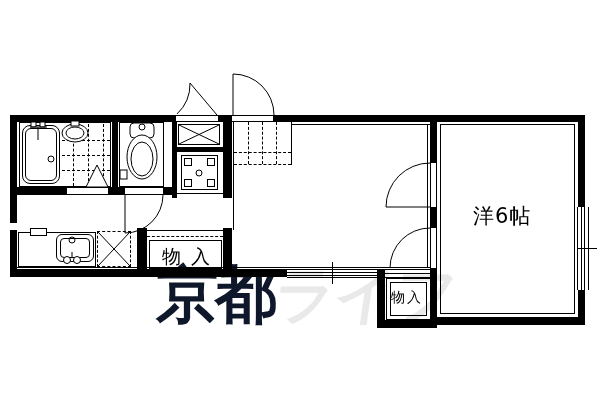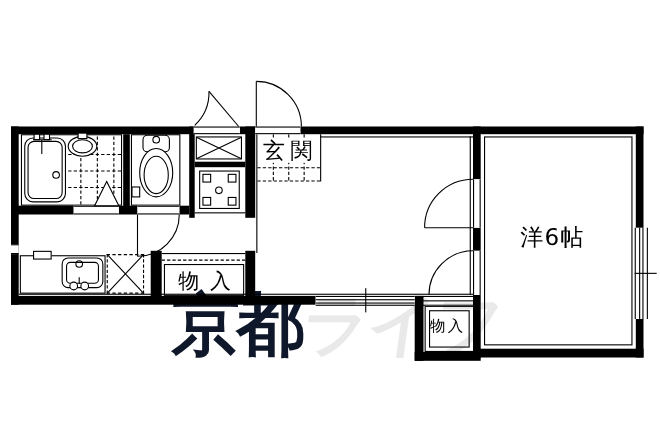--- a/index.html
+++ b/index.html
@@ -142,21 +142,20 @@
       <path d="M 30 127 L 47 127 M 38 127 L 38 140"></path>
       <circle cx="51" cy="159" r="3"></circle>
       <circle cx="72" cy="240" r="3"></circle>
       <path d="M 72 252 L 72 258"></path>
       <circle cx="67" cy="260" r="3.5" fill="#fff"></circle>
       <circle cx="77" cy="260" r="3.5" fill="#fff"></circle>
       <circle cx="199" cy="173" r="3"></circle>
     </g>
   </svg>
 
-  <div class="lbl" style="left:238px;top:126px;font-size:20px;letter-spacing:5px;background:#fff;padding:0 1px;">玄関</div>
   <div class="lbl" style="left:473px;top:205px;font-size:21px;letter-spacing:1px;">洋6帖</div>
   <div class="lbl" style="left:162px;top:246px;font-size:19px;letter-spacing:10px;">物入</div>
   <div class="lbl" style="left:391px;top:290px;font-size:14px;letter-spacing:2px;">物入</div>
 
   <div class="wm">
     <span class="p1">京都</span><span class="p2">ライフ</span>
   </div>
 
 </div>
 

